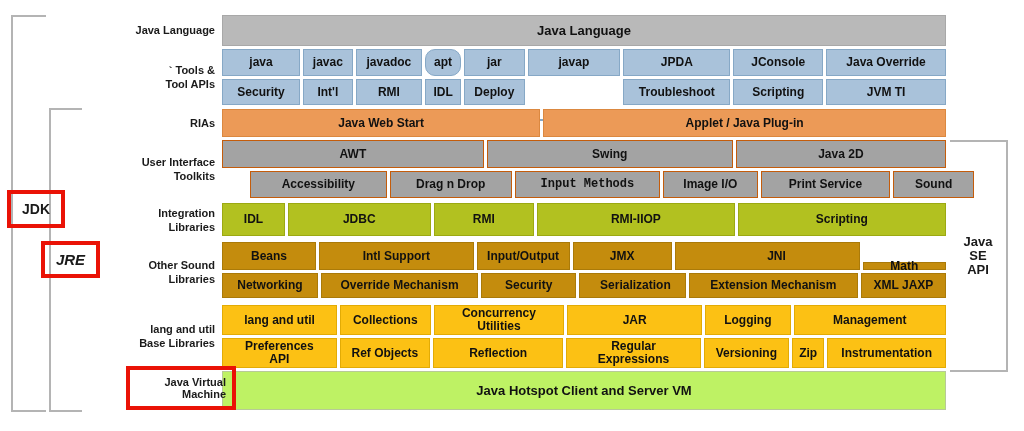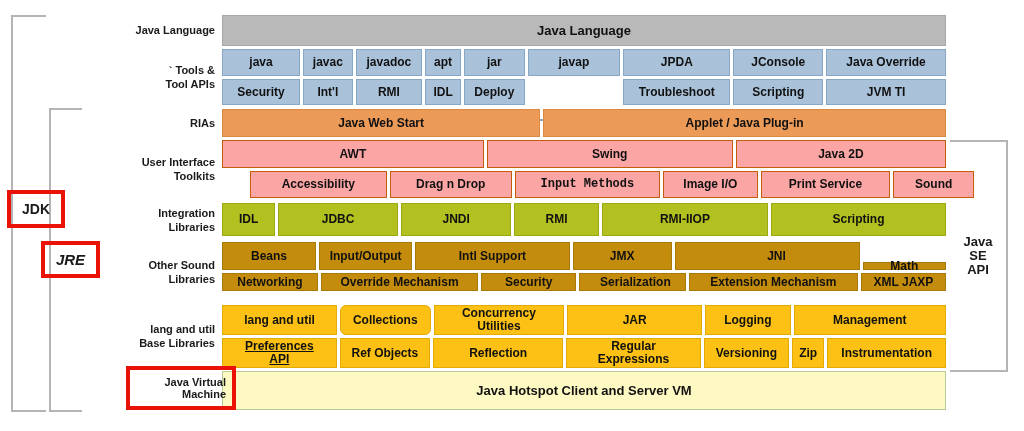--- a/index.html
+++ b/index.html
@@ -33,25 +33,25 @@
   
   .grid-row{position:absolute;left:222px;width:724px;display:flex;gap:3px;}
   .cell{
     flex:1 1 0;display:flex;align-items:center;justify-content:center;
     font-weight:bold;font-size:12px;line-height:13px;color:#111111;
     text-align:center;white-space:pre-line;box-sizing:border-box;border:1px solid transparent;
   }
   .c-gray  .cell{background:#b9b9b9;border-color:#a8a8a8;font-size:13px;}
   .c-blue  .cell{background:#a9c2da;border-color:#86a8c6;}
   .c-lorange .cell{background:#ec9a57;border-color:#db8840;}
-  .c-dorange .cell{background:#fca5a5;border-color:#c45c0b;text-align:right;}
+  .c-dorange .cell{background:#a3a3a3;border-color:#c45c0b;text-align:right;}
   .c-green .cell{background:#b2c120;border-color:#9ca912;}
   .c-gold  .cell{background:#c48c0d;border-color:#aa7a09;}
   .c-amber .cell{background:#fcc114;border-color:#e2ab05;}
-  .c-sage  .cell{background:#fef9c3;border-color:#b7ca97;font-size:13px;}
+  .c-sage  .cell{background:#bef264;border-color:#b7ca97;font-size:13px;}
 </style>
 </head>
 <body>
 
 <div class="stage">
 
   <div class="bracket jdk-bracket"></div>
   <div class="bracket jre-bracket"></div>
   <div class="bracket api-bracket">
     <div class="api-text">Java
@@ -79,21 +79,21 @@
 Base Libraries</div>
     </div>
   <div id="grid">
       <div class="grid-row c-gray" style="top: 15px; height: 31px;">
         <div class="cell" style="flex-grow: 724;">Java Language</div>
       </div>
       <div class="grid-row c-blue" style="top: 49px; height: 27px;">
         <div class="cell" style="flex-grow: 78;">java</div>
         <div class="cell" style="flex-grow: 49;">javac</div>
         <div class="cell" style="flex-grow: 66;">javadoc</div>
-        <div class="cell" style="flex-grow: 35;">apt</div>
+        <div class="cell" style="flex-grow: 35; border-radius: 10px;">apt</div>
         <div class="cell" style="flex-grow: 60;">jar</div>
         <div class="cell" style="flex-grow: 93;">javap</div>
         <div class="cell" style="flex-grow: 108;">JPDA</div>
         <div class="cell" style="flex-grow: 90;">JConsole</div>
         <div class="cell" style="flex-grow: 121;">Java Override</div>
       </div>
       <div class="grid-row c-blue" style="top: 79px; height: 26px;">
         <div class="cell" style="flex-grow: 78;">Security</div>
         <div class="cell" style="flex-grow: 49;">Int'l</div>
         <div class="cell" style="flex-grow: 66;">RMI</div>
@@ -117,52 +117,51 @@
         <div class="cell" style="flex-grow: 137;">Accessibility</div>
         <div class="cell" style="flex-grow: 122;">Drag n Drop</div>
         <div class="cell" style="flex-grow: 146; font-family: Liberation Mono, monospace;">Input Methods</div>
         <div class="cell" style="flex-grow: 94;">Image I/O</div>
         <div class="cell" style="flex-grow: 130;">Print Service</div>
         <div class="cell" style="flex-grow: 80;">Sound</div>
       </div>
       <div class="grid-row c-green" style="top: 203px; height: 33px;">
         <div class="cell" style="flex-grow: 52;">IDL</div>
         <div class="cell" style="flex-grow: 120;">JDBC</div>
-        <div class="cell" style="flex-grow: 110;">JNDI</div>
         <div class="cell" style="flex-grow: 84;">RMI</div>
         <div class="cell" style="flex-grow: 167;">RMI-IIOP</div>
         <div class="cell" style="flex-grow: 176;">Scripting</div>
       </div>
       <div class="grid-row c-gold" style="top: 242px; height: 28px;">
         <div class="cell" style="flex-grow: 96;">Beans</div>
+        <div class="cell" style="flex-grow: 159;">Intl Support</div>
         <div class="cell" style="flex-grow: 95;">Input/Output</div>
-        <div class="cell" style="flex-grow: 159;">Intl Support</div>
         <div class="cell" style="flex-grow: 101;">JMX</div>
         <div class="cell" style="flex-grow: 171; padding-left: 19px;">JNI</div>
         <div class="cell" style="flex-grow: 85; margin-top: 20px;">Math</div>
       </div>
-      <div class="grid-row c-gold" style="top: 273px; height: 18px;">
+      <div class="grid-row c-gold" style="top: 273px; height: 25px;">
         <div class="cell" style="flex-grow: 96;">Networking</div>
         <div class="cell" style="flex-grow: 159;">Override Mechanism</div>
         <div class="cell" style="flex-grow: 95;">Security</div>
         <div class="cell" style="flex-grow: 101; padding-left: 6px;">Serialization</div>
         <div class="cell" style="flex-grow: 171;">Extension Mechanism</div>
         <div class="cell" style="flex-grow: 85;">XML JAXP</div>
       </div>
       <div class="grid-row c-amber" style="top: 305px; height: 30px;">
         <div class="cell" style="flex-grow: 115;">lang and util</div>
-        <div class="cell" style="flex-grow: 90; border-radius: 6px;">Collections</div>
+        <div class="cell" style="flex-grow: 90;">Collections</div>
         <div class="cell" style="flex-grow: 131;">Concurrency
 Utilities</div>
         <div class="cell" style="flex-grow: 135;">JAR</div>
         <div class="cell" style="flex-grow: 85;">Logging</div>
         <div class="cell" style="flex-grow: 153;">Management</div>
       </div>
       <div class="grid-row c-amber" style="top: 338px; height: 30px;">
-        <div class="cell" style="flex-grow: 115; text-decoration: underline;">Preferences
+        <div class="cell" style="flex-grow: 115;">Preferences
 API</div>
         <div class="cell" style="flex-grow: 90;">Ref Objects</div>
         <div class="cell" style="flex-grow: 131;">Reflection</div>
         <div class="cell" style="flex-grow: 135;">Regular
 Expressions</div>
         <div class="cell" style="flex-grow: 85;">Versioning</div>
         <div class="cell" style="flex-grow: 31;">Zip</div>
         <div class="cell" style="flex-grow: 119;">Instrumentation</div>
       </div>
       <div class="grid-row c-sage" style="top: 371px; height: 39px;">

